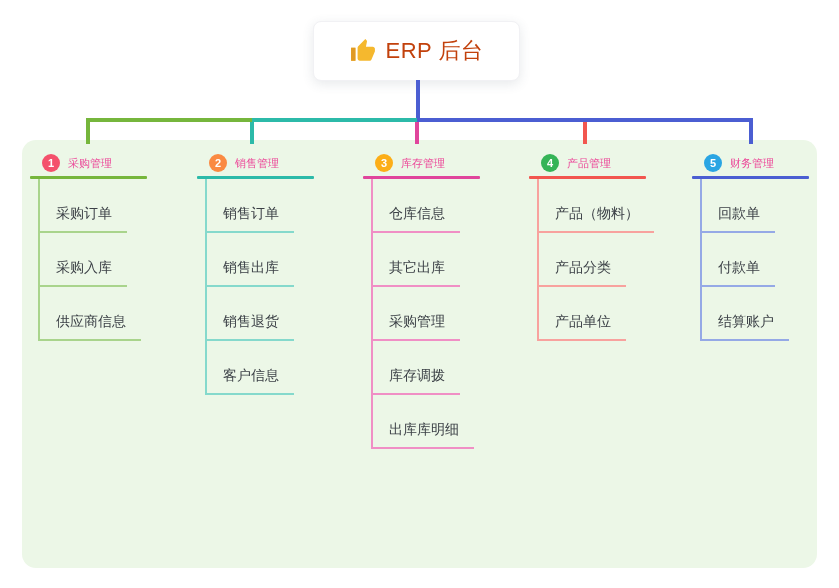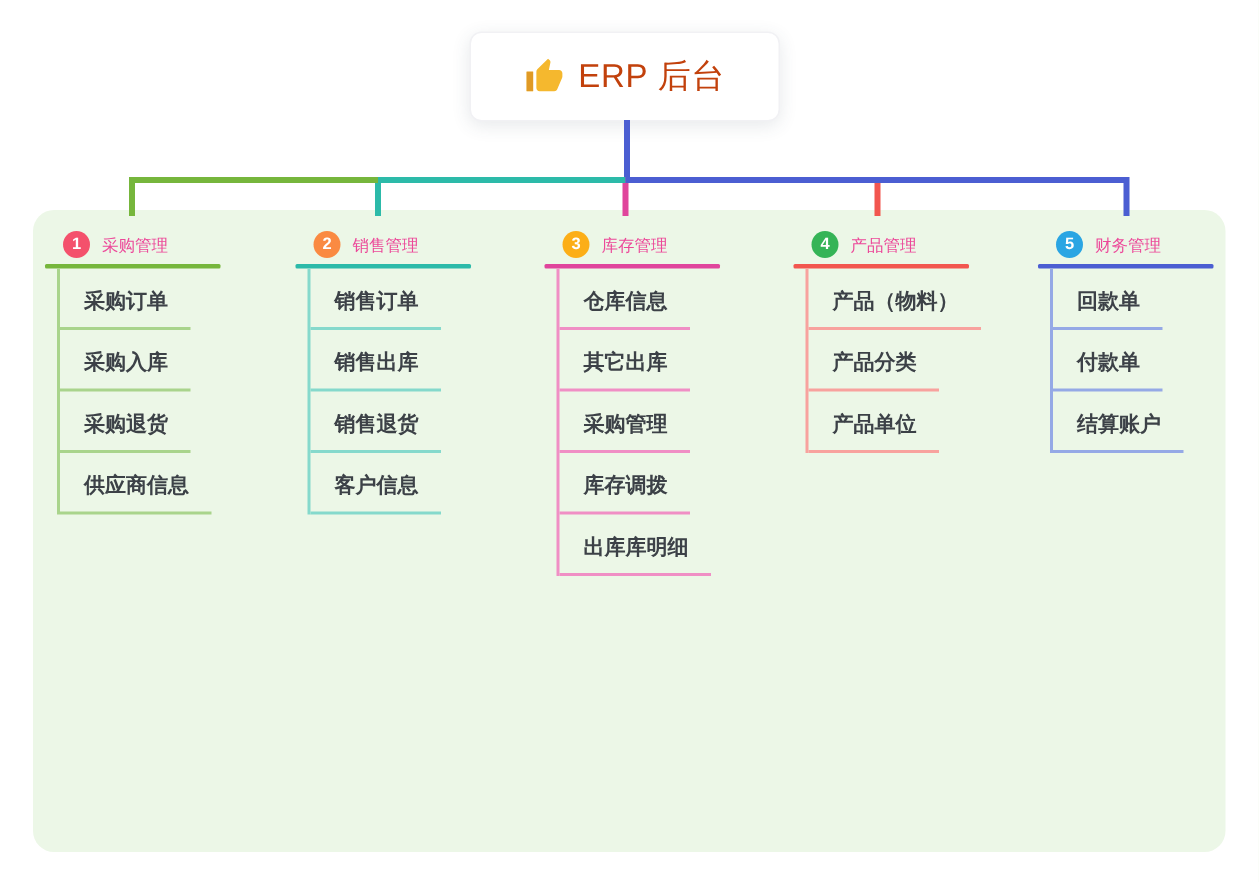--- a/index.html
+++ b/index.html
@@ -26,21 +26,21 @@
 
   
   .branch { position:absolute; top:146px; z-index:3; }
   .branch-title-row { display:flex; align-items:center; gap:8px; height:22px;
     margin-top:6px; padding-left:12px; cursor:pointer; }
   .badge { width:18px; height:18px; border-radius:50%; color:#ffffff; font-size:11px;
     font-weight:bold; line-height:18px; text-align:center; flex:0 0 18px; }
   .branch-label { font-size:11px; font-weight:500; color:#ec4899; white-space:nowrap; }
   .branch-underline { width:117px; height:3px; margin-top:2px; border-radius:1px; }
   .branch-body { margin-left:8px; border-left:2px solid; }
-  .item { height:41px; display:flex; align-items:flex-end; cursor:pointer;font-weight:bold; }
+  .item { height:54px; display:flex; align-items:flex-end; cursor:pointer; }
   .item-label { display:inline-block; font-size:14px; color:#3c4147; white-space:nowrap;
     padding:0 15px 8px 16px; border-bottom:2px solid; }
 </style>
 </head>
 <body>
 
 <div class="canvas">
 
   <div class="root-card">
     <svg class="thumb-icon" viewBox="0 0 24 24">
@@ -73,23 +73,20 @@
     <div class="branch-underline" style="background: rgb(118, 182, 60);"></div>
     <div class="branch-body" style="border-left-color: rgb(169, 212, 140);">
   <div class="item">
     <span class="item-label" style="border-bottom-color: rgb(169, 212, 140);">采购订单</span>
   </div>
 
   <div class="item">
     <span class="item-label" style="border-bottom-color: rgb(169, 212, 140);">采购入库</span>
   </div>
 
-  <div class="item">
-    <span class="item-label" style="border-bottom-color: rgb(169, 212, 140);">采购退货</span>
-  </div>
 
   <div class="item">
     <span class="item-label" style="border-bottom-color: rgb(169, 212, 140);">供应商信息</span>
   </div>
 </div>
   </div>
 
   <div class="branch" style="left: 197px;">
     <div class="branch-title-row">
       <span class="badge" style="background: rgb(250, 138, 66);">2</span>

